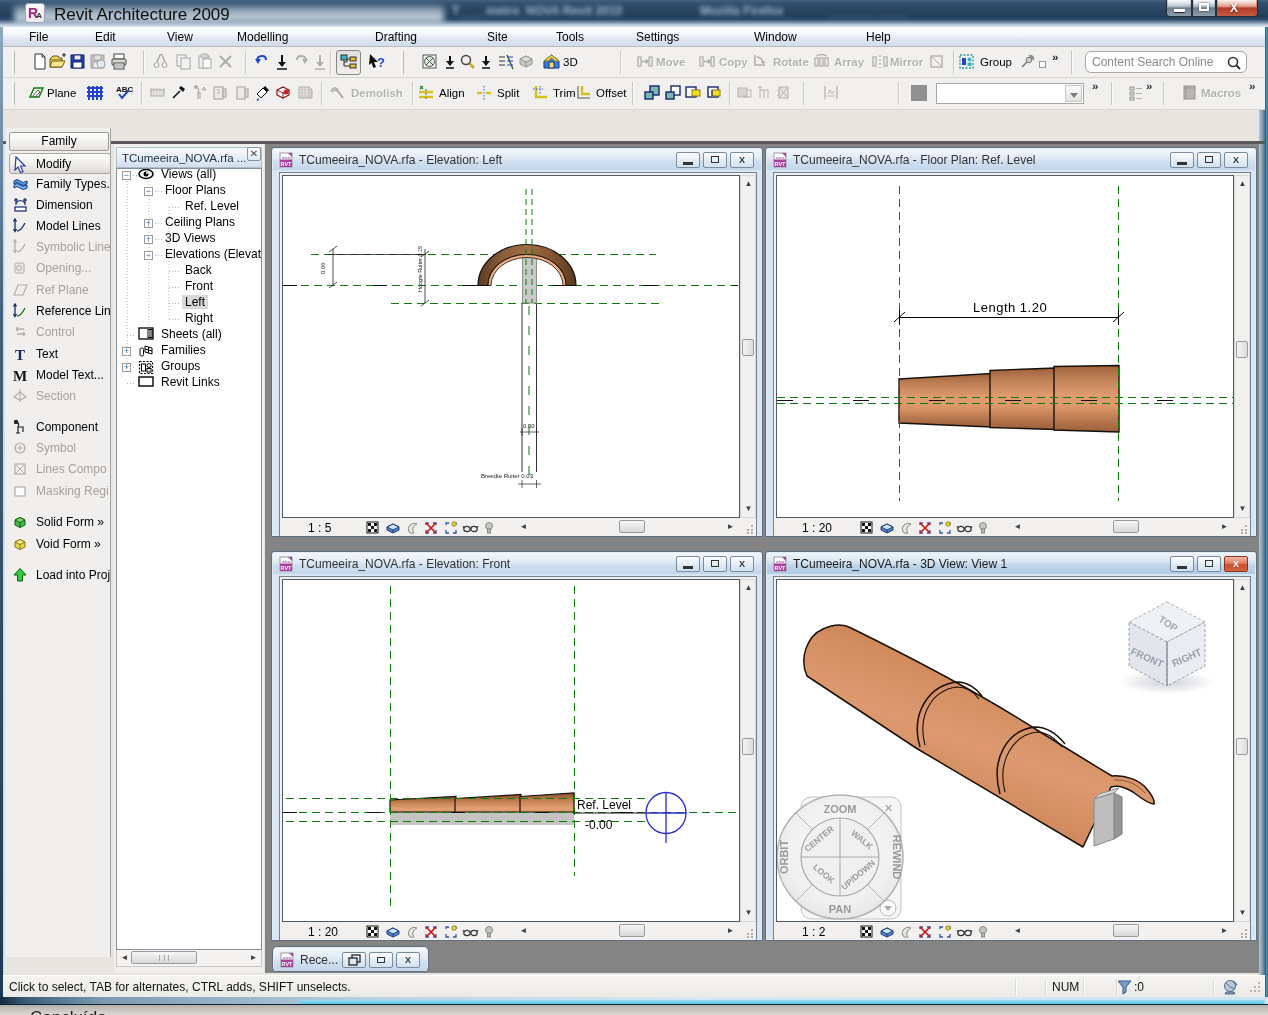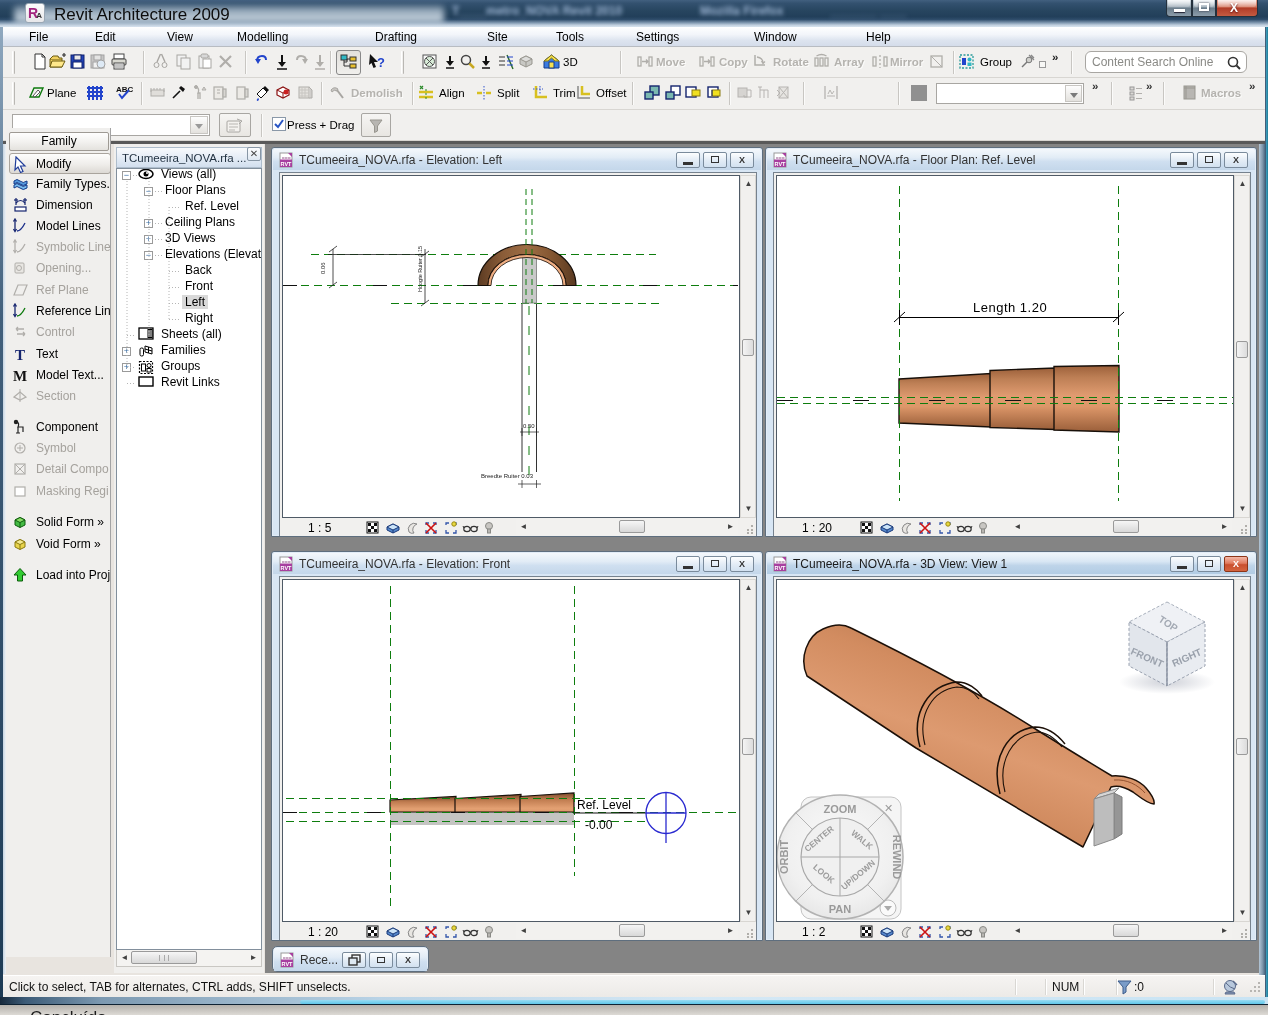--- a/index.html
+++ b/index.html
@@ -563,46 +563,20 @@
     <div class="tsep" style="left:1160px"></div>
     <div class="ticon" style="left:1178px">
         <svg width="18" height="18">
           <rect x="3" y="2" width="11" height="13" fill="#b8b6b2" stroke="#98968f"></rect>
           <path d="M3 4 h11 M5 2 v13" stroke="#98968f"></path>
         </svg>
       </div>
     <div class="tlabel dis" style="left:1198px">Macros</div>
     <div class="tlabel" style="left:1246px;top:2px;font-weight:bold;color:#333">»</div>
   </div>
-  <div id="tb3" class="abs tbrow">
-    <div class="abs" style="left:9px;top:4px;width:198px;height:22px;background:#fff;border:1px solid #a8a6a2">
-      <div class="abs" style="right:1px;top:1px;width:18px;height:18px;background:linear-gradient(180deg,#fdfdfd,#e4e2de);border:1px solid #c8c6c2">
-          <div style="margin:7px auto 0;width:0;height:0;border-left:4px solid transparent;border-right:4px solid transparent;border-top:5px solid #9a9a9a"></div>
-        </div>
-    </div>
-    <div class="abs" style="left:216px;top:3px;width:32px;height:24px;background:linear-gradient(180deg,#f6f5f3,#e8e6e2);border:1px solid #a8a6a2;border-radius:2px">
-        <svg width="20" height="18" style="margin:3px auto 0;display:block">
-          <rect x="2" y="4" width="13" height="11" rx="1" fill="#f4f2ef" stroke="#a8a6a2"></rect>
-          <path d="M4 7 h9 M4 10 h9 M4 13 h6" stroke="#b8b6b2"></path>
-          <path d="M12 2 L17 4 L14 7" fill="none" stroke="#a8a6a2"></path>
-        </svg>
-      </div>
-    <div class="tsep" style="left:258px"></div>
-    <div class="abs" style="left:269px;top:7px;width:14px;height:14px;background:#fff;border:1px solid #8a98a8">
-        <svg width="12" height="12">
-          <path d="M2 6 L5 9 L10 2" fill="none" stroke="#2855c4" stroke-width="2"></path>
-        </svg>
-      </div>
-    <div class="tlabel" style="left:284px;font-size:11.5px">Press + Drag</div>
-    <div class="abs" style="left:358px;top:3px;width:30px;height:24px;background:linear-gradient(180deg,#f6f5f3,#e8e6e2);border:1px solid #a8a6a2;border-radius:2px">
-        <svg width="18" height="18" style="margin:3px auto 0;display:block">
-          <path d="M3 3 L15 3 L10.5 9 L10.5 14 L7.5 15.5 L7.5 9 Z" fill="#b8b6b2" stroke="#98968f"></path>
-        </svg>
-      </div>
-  </div>
   <div class="abs" style="left:3px;top:141px;width:1262px;height:3px;background:#595959"></div>
 
   <div id="designbar" class="abs">
     <div id="fam-head">Family</div>
     <div class="dbitem sel" style="top:25px">
         <div class="dbicon">
           <svg width="17" height="17">
             <path d="M4 1 L13 10 L8.5 10 L11 15.5 L8.5 16.5 L6 11 L3 14 Z" fill="#fff" stroke="#223f9a" stroke-width="1.2"></path>
           </svg>
         </div>
@@ -743,21 +717,21 @@
         </div>
         <span class="txt">Symbol</span>
       </div>
     <div class="dbitem dis" style="top:331px">
         <div class="dbicon">
           <svg width="17" height="17">
             <rect x="3" y="3" width="10" height="10" fill="none" stroke="#b0aeaa" stroke-width="1.2"></rect>
             <path d="M3 3 L13 13 M13 3 L3 13" stroke="#b0aeaa"></path>
           </svg>
         </div>
-        <span class="txt">Detail Compo</span>
+        <span class="txt">Lines Compo</span>
       </div>
     <div class="dbitem dis" style="top:353px">
         <div class="dbicon">
           <svg width="17" height="17">
             <rect x="3" y="4" width="10" height="9" fill="#fff" stroke="#b0aeaa" stroke-width="1.2"></rect>
           </svg>
         </div>
         <span class="txt">Masking Regi</span>
       </div>
     <div class="dbitem" style="top:384px">

